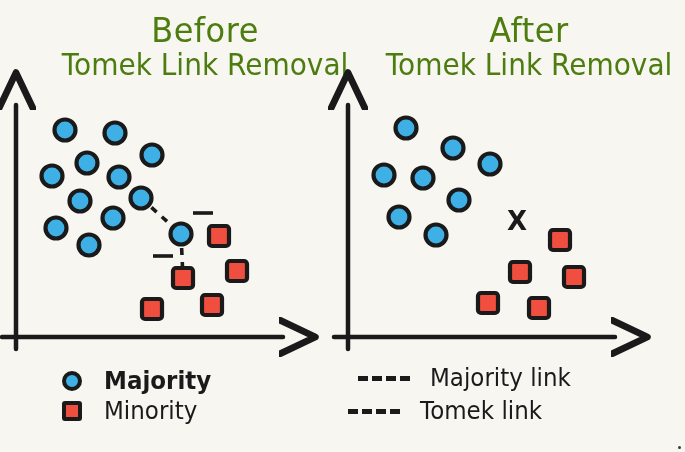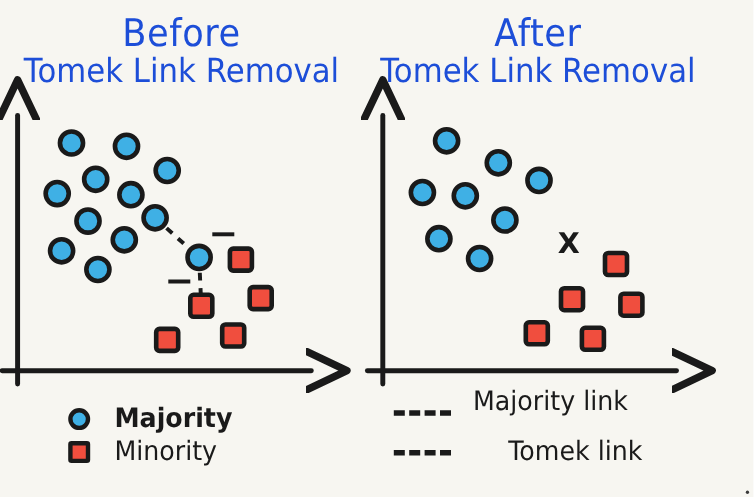--- a/index.html
+++ b/index.html
@@ -13,23 +13,24 @@
     height: 452px;
     background: #f7f6f1;
     overflow: hidden;
     font-family: "DejaVu Sans", sans-serif;
   }
 
   
   .title-block {
     position: absolute;
     text-align: center;
-    color: #1d4ed8;
+    color: #4d7c0f;
     line-height: 1.02;
     user-select: none;
+    margin-left: 40px;
   }
   .title-line1 {
     font-family: "DejaVu Sans", sans-serif;
     font-size: 32px;
     font-weight: 400;
     letter-spacing: 0.5px;
     display: block;
     transform: scaleY(1.08);
   }
   .title-line2 {
@@ -182,24 +183,24 @@
       <span class="marker-circle"></span>
       <span class="legend-label">Majority</span>
     </div>
     <div class="legend-row" id="legend-left-row-1" style="left: 62px; top: 398px;">
       <span class="marker-square"></span>
       <span class="legend-label">Minority</span>
     </div>
   </div>
 
   <div class="legend" id="legend-right">
-    <div class="legend-row" id="legend-right-row-0" style="left: 358px; top: 352px; align-items: flex-end;">
+    <div class="legend-row" id="legend-right-row-0" style="left: 358px; top: 365px;">
       <span class="marker-dash"></span>
       <span class="legend-label">Majority link</span>
     </div>
-    <div class="legend-row" id="legend-right-row-1" style="left: 358px; top: 398px; gap: 32px;">
+    <div class="legend-row" id="legend-right-row-1" style="left: 348px; top: 398px;">
       <span class="marker-dash"></span>
       <span class="legend-label">Tomek link</span>
     </div>
   </div>
 
   <span class="corner-dot"></span>
 </div>
 
 </body></html>

